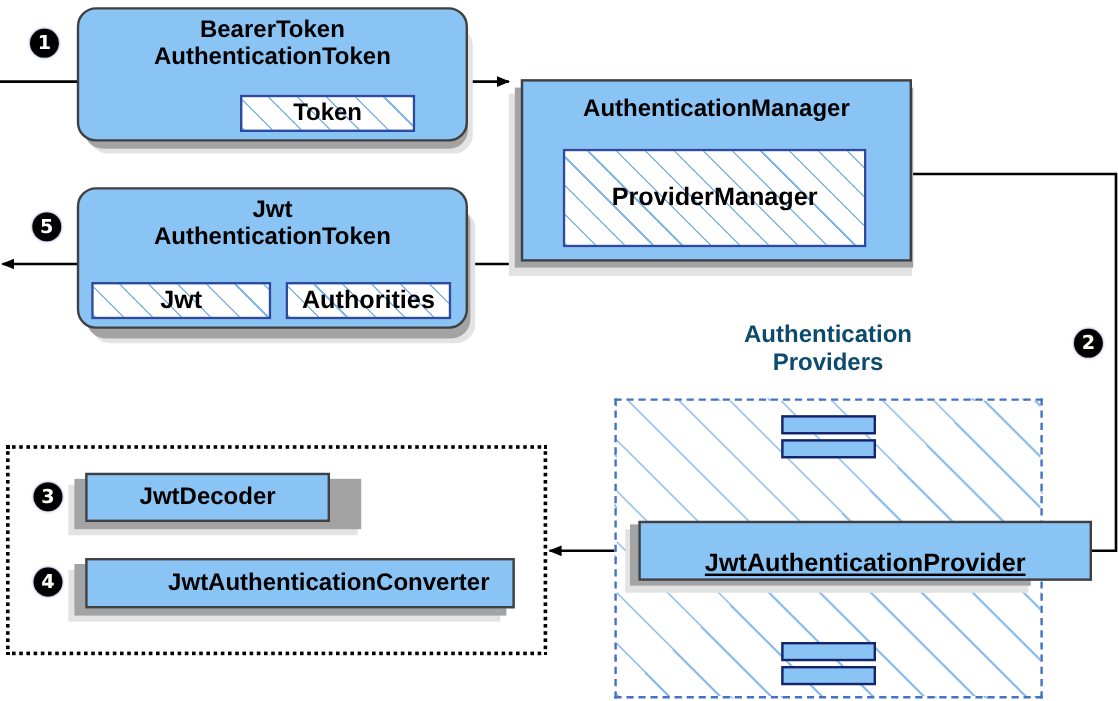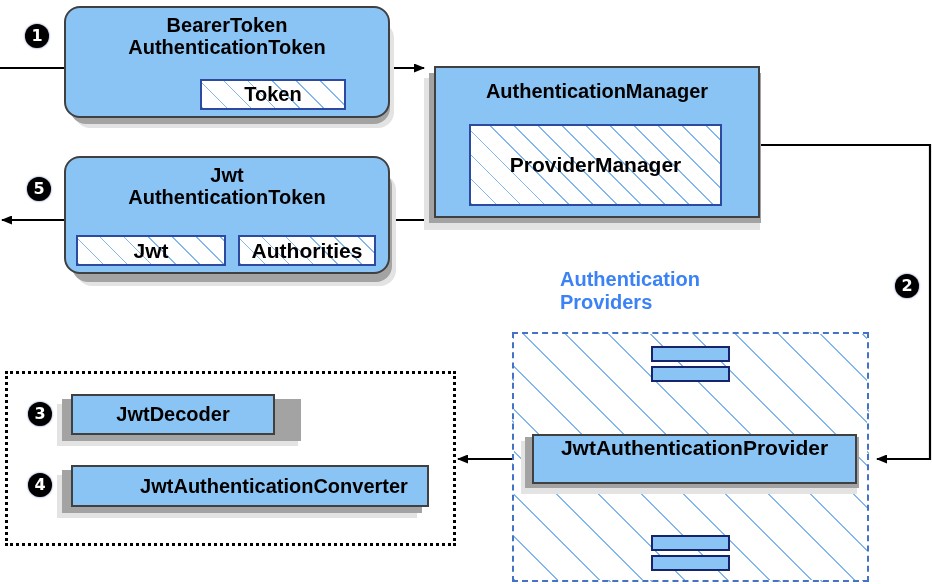--- a/index.html
+++ b/index.html
@@ -112,22 +112,22 @@
     line-height: 24px;
     text-align: center;
     font-family: "DejaVu Sans", sans-serif;
     box-shadow: 0 0 2px rgba(40,60,140,0.85);
   }
 
   
   .plain-label {
     position: absolute;
     font-weight: bold;
-    text-align: left;
-    color: #3b82f6;
+    text-align: center;
+    color: #0c4a6e;
     line-height: 1.15;
     white-space: pre-line;
   }
 
   
   #connectors {
     position: absolute;
     left: 0; top: 0;
     width: 932px;
     height: 584px;
@@ -215,21 +215,21 @@
   <div class="dashed-hatch" style="left:512px; top:332px; width:357px; height:250px;"></div>
 
   <div class="blue-bar" style="left:651px; top:346px; width:79px; height:16px;"></div>
   <div class="blue-bar" style="left:651px; top:366px; width:79px; height:16px;"></div>
 
   <div class="blue-bar" style="left:651px; top:535px; width:79px; height:16px;"></div>
   <div class="blue-bar" style="left:651px; top:555px; width:79px; height:16px;"></div>
 
   <div class="shadow-light" style="left:521px; top:441px; width:336px; height:53px;"></div>
   <div class="shadow-dark" style="left:525px; top:437px; width:334px; height:51px;"></div>
-  <div class="blue-box" style="left:532px; top:434px; width:325px; height:50px; justify-content:flex-start;">
+  <div class="blue-box" style="left:532px; top:434px; width:378px; height:50px; justify-content:flex-end;text-decoration:underline;">
     <div class="box-title" style="font-size:21px;">JwtAuthenticationProvider</div>
   </div>
 
   <div class="dotted-box" style="left:5px; top:371px; width:451px; height:175px;"></div>
 
   <div class="shadow-light" style="left:57px; top:404px; width:241px; height:42px;"></div>
   <div class="shadow-dark" style="left:62px; top:399px; width:239px; height:42px;"></div>
   <div class="blue-box" style="left:71px; top:394px; width:204px; height:41px; justify-content:center;">
     <div class="box-title" style="font-size:20px;">JwtDecoder</div>
   </div>

